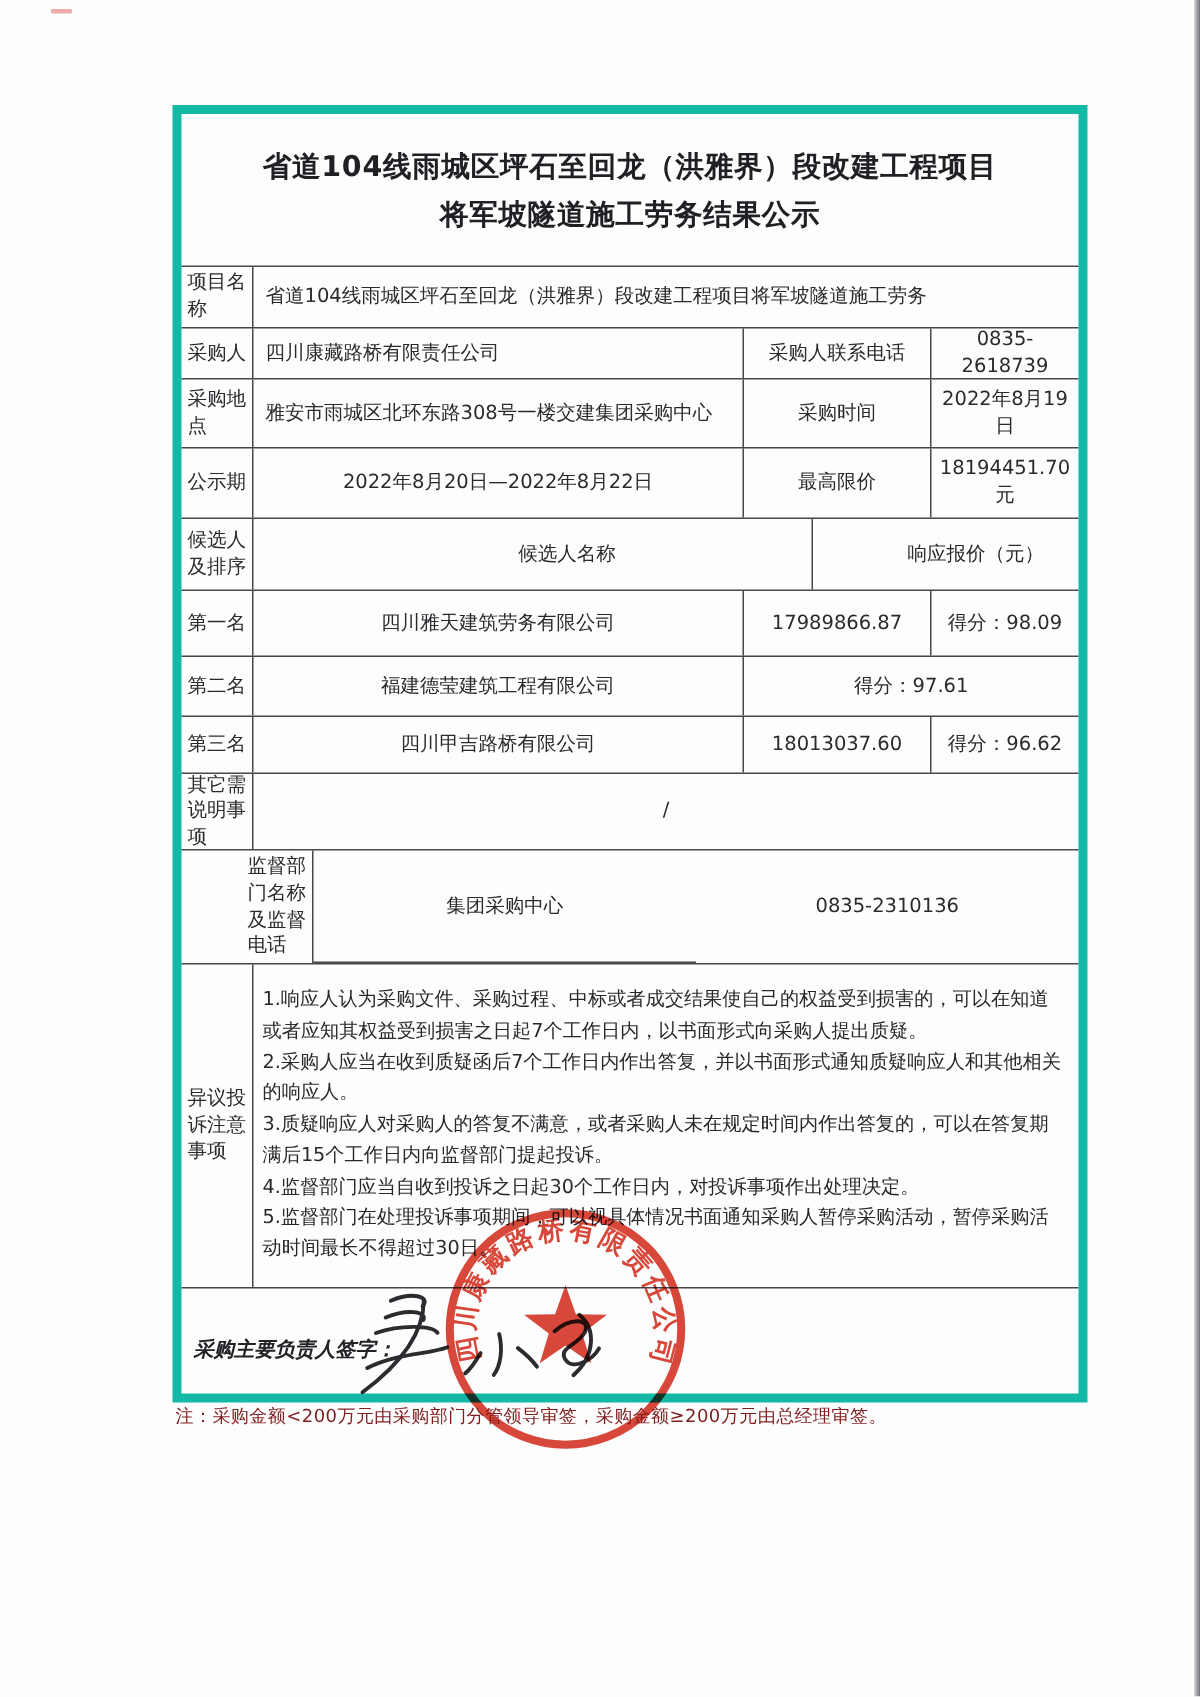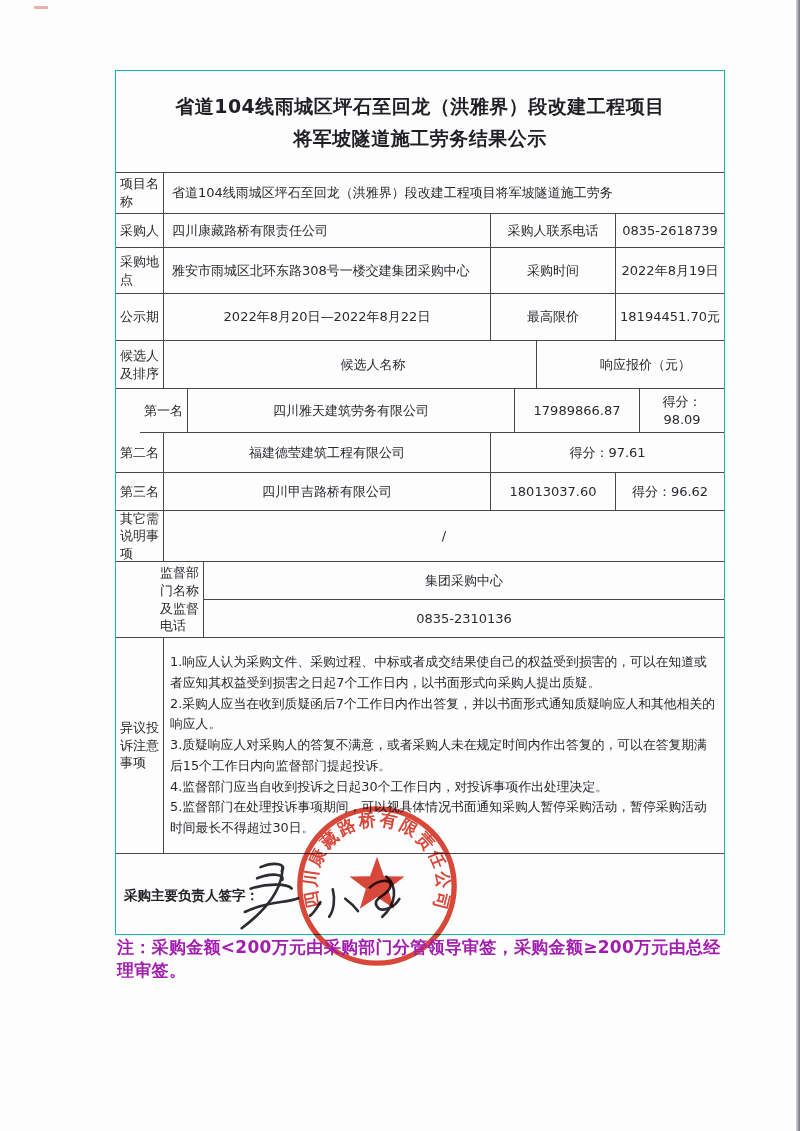--- a/index.html
+++ b/index.html
@@ -14,21 +14,21 @@
     position:absolute;top:0;right:0;width:4px;height:1131px;
     background:linear-gradient(to right,#d8d8de,#70707c);
   }
   .corner-mark{
     position:absolute;left:34px;top:6px;width:14px;height:3px;
     background:#e0695e;opacity:.55;border-radius:1px;
   }
   
   .doc-table{
     position:absolute;left:115px;top:70px;width:610px;height:865px;
-    border:1px solid #14b8a6;box-sizing:border-box;
+    border:6px solid #14b8a6;box-sizing:border-box;
     background:transparent;
   }
   .row{display:flex;box-sizing:border-box;border-bottom:1.5px solid #47474c;}
   .row:last-child{border-bottom:none;}
   .cell{
     box-sizing:border-box;border-right:1.5px solid #47474c;
     display:flex;align-items:center;
     font-size:13px;line-height:1.35;
     padding:2px 4px;
   }
@@ -44,28 +44,28 @@
   .title-cell{
     flex:1;border-right:none;flex-direction:column;justify-content:center;
     text-align:center;font-weight:bold;font-size:19px;line-height:32px;
     color:#1f1f24;letter-spacing:.5px;
   }
   .r-project{height:41px;}
   .r-purchaser{height:34px;}
   .r-location{height:46px;}
   .r-publicity{height:47px;}
   .r-cand-head{height:48px;gap:46px;}
-  .r-cand1{height:44px;margin-left:24px;}
+  .r-cand1{height:44px;}
   .r-cand2{height:40px;}
   .r-cand3{height:38px;}
   .r-other{height:51px;}
   .r-supervision{height:76px;padding-left:40px;}
   .r-complaint{height:216px;}
-  .r-sign{height:82px;}
-  .sup-right{flex:1;display:flex;flex-direction:column;}
+  .r-sign{height:82px;font-style:italic;}
+  .sup-right{flex:1;display:flex;flex-direction:row;}
   .sup-row{
     box-sizing:border-box;display:flex;align-items:center;justify-content:center;
     font-size:13px;flex:1;
   }
   .sup-row:first-child{border-bottom:1.5px solid #47474c;}
   .complaint-cell{
     align-items:center;padding:10px 8px 10px 6px;
   }
   .complaint-text{font-size:12.8px;line-height:1.62;color:#28282c;}
   .complaint-text div{margin:0;}
@@ -81,21 +81,21 @@
   .signature-svg path{stroke:#2b2b30;stroke-width:2.6;fill:none;
     stroke-linecap:round;stroke-linejoin:round;}
   
   .stamp{
     position:absolute;left:293px;top:802px;width:168px;height:168px;
     mix-blend-mode:multiply;opacity:.92;
   }
   
   .footnote{
     position:absolute;left:117px;top:936px;width:620px;
-    font-size:17px;letter-spacing:.3px;color:#a21caf;font-weight:bold;
+    font-size:12px;letter-spacing:.3px;color:#7f1d1d;font-weight:normal;
   }
 </style>
 </head>
 <body>
 
 <div class="corner-mark"></div>
 
 <div class="doc-table">
 
   <div class="row title-row">

